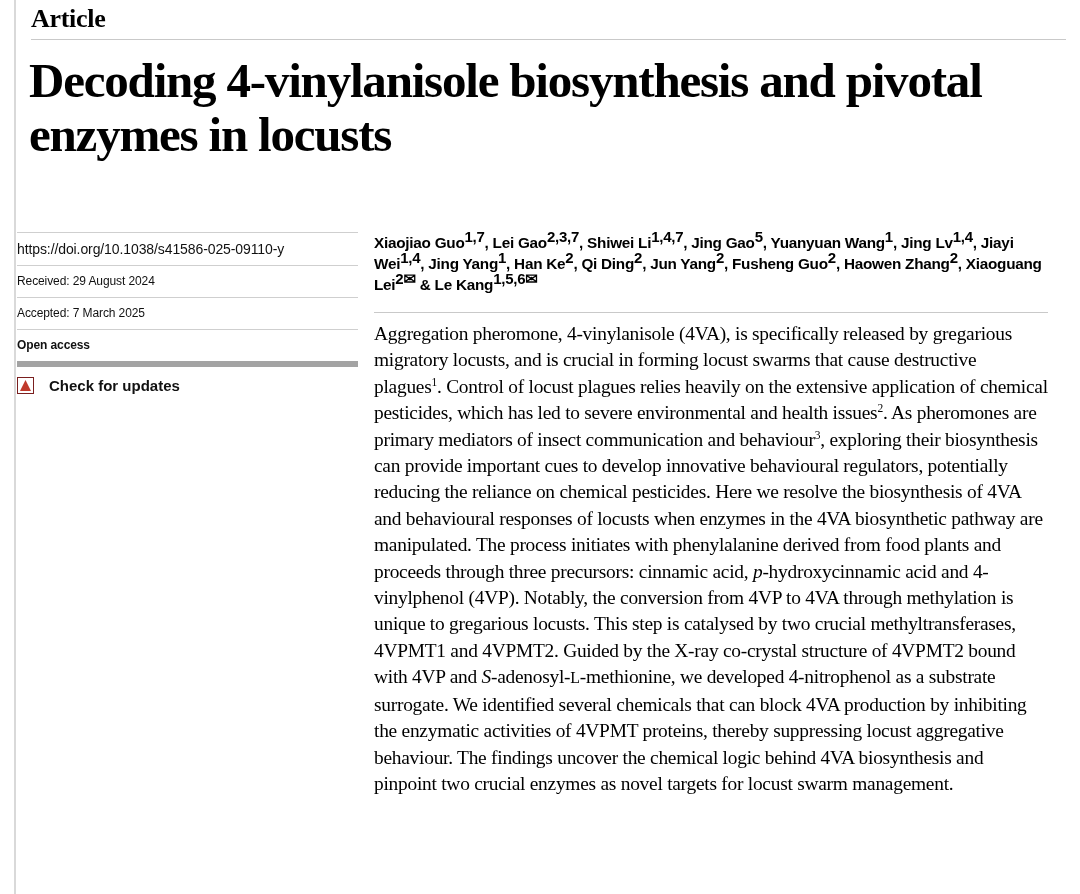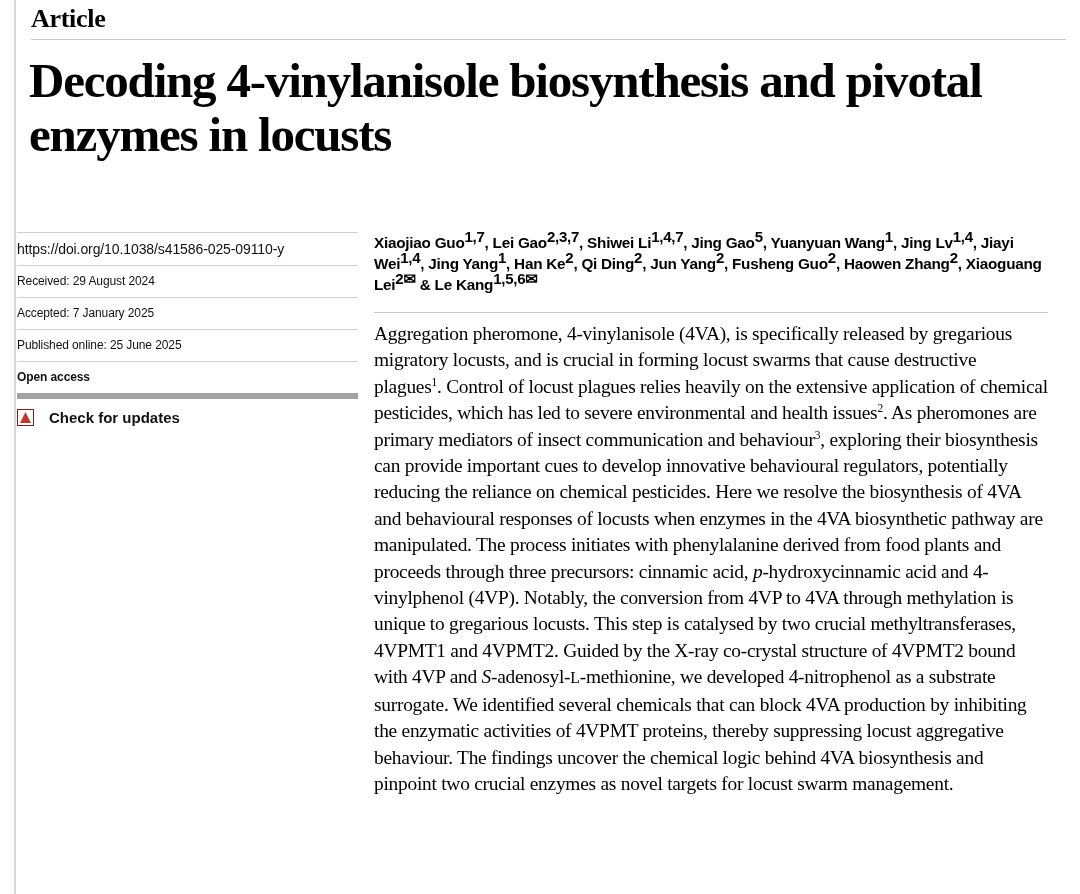--- a/index.html
+++ b/index.html
@@ -174,22 +174,21 @@
   <h2 class="article-kicker">Article</h2>
   <div class="kicker-rule"></div>
 
   <h1 class="title">Decoding 4-vinylanisole biosynthesis and pivotal enzymes in locusts</h1>
 
   <div class="columns">
 
     <div class="meta-col">
       <div class="meta-item doi">https://doi.org/10.1038/s41586-025-09110-y</div>
       <div class="meta-item">Received: 29 August 2024</div>
-      <div class="meta-item">Accepted: 7 January 2025</div>
-      <div class="meta-item">Published online: 25 June 2025</div>
+      <div class="meta-item">Accepted: 7 March 2025</div>
       <div class="meta-item openaccess">Open access</div>
       <div class="check-updates">
         <span class="cu-badge"></span>
         <span>Check for updates</span>
       </div>
     </div>
 
     <div class="content-col">
       <div class="authors">
         <span>Xiaojiao Guo</span><sup>1,7</sup><span>, Lei Gao</span><sup>2,3,7</sup><span>, Shiwei Li</span><sup>1,4,7</sup><span>, Jing Gao</span><sup>5</sup><span>, Yuanyuan Wang</span><sup>1</sup><span>, Jing Lv</span><sup>1,4</sup><span>, Jiayi Wei</span><sup>1,4</sup><span>, Jing Yang</span><sup>1</sup><span>, Han Ke</span><sup>2</sup><span>, Qi Ding</span><sup>2</sup><span>, Jun Yang</span><sup>2</sup><span>, Fusheng Guo</span><sup>2</sup><span>, Haowen Zhang</span><sup>2</sup><span>, Xiaoguang Lei</span><sup>2</sup><sup class="env">✉</sup><span> &amp; </span><span>Le Kang</span><sup>1,5,6</sup><sup class="env">✉</sup>

